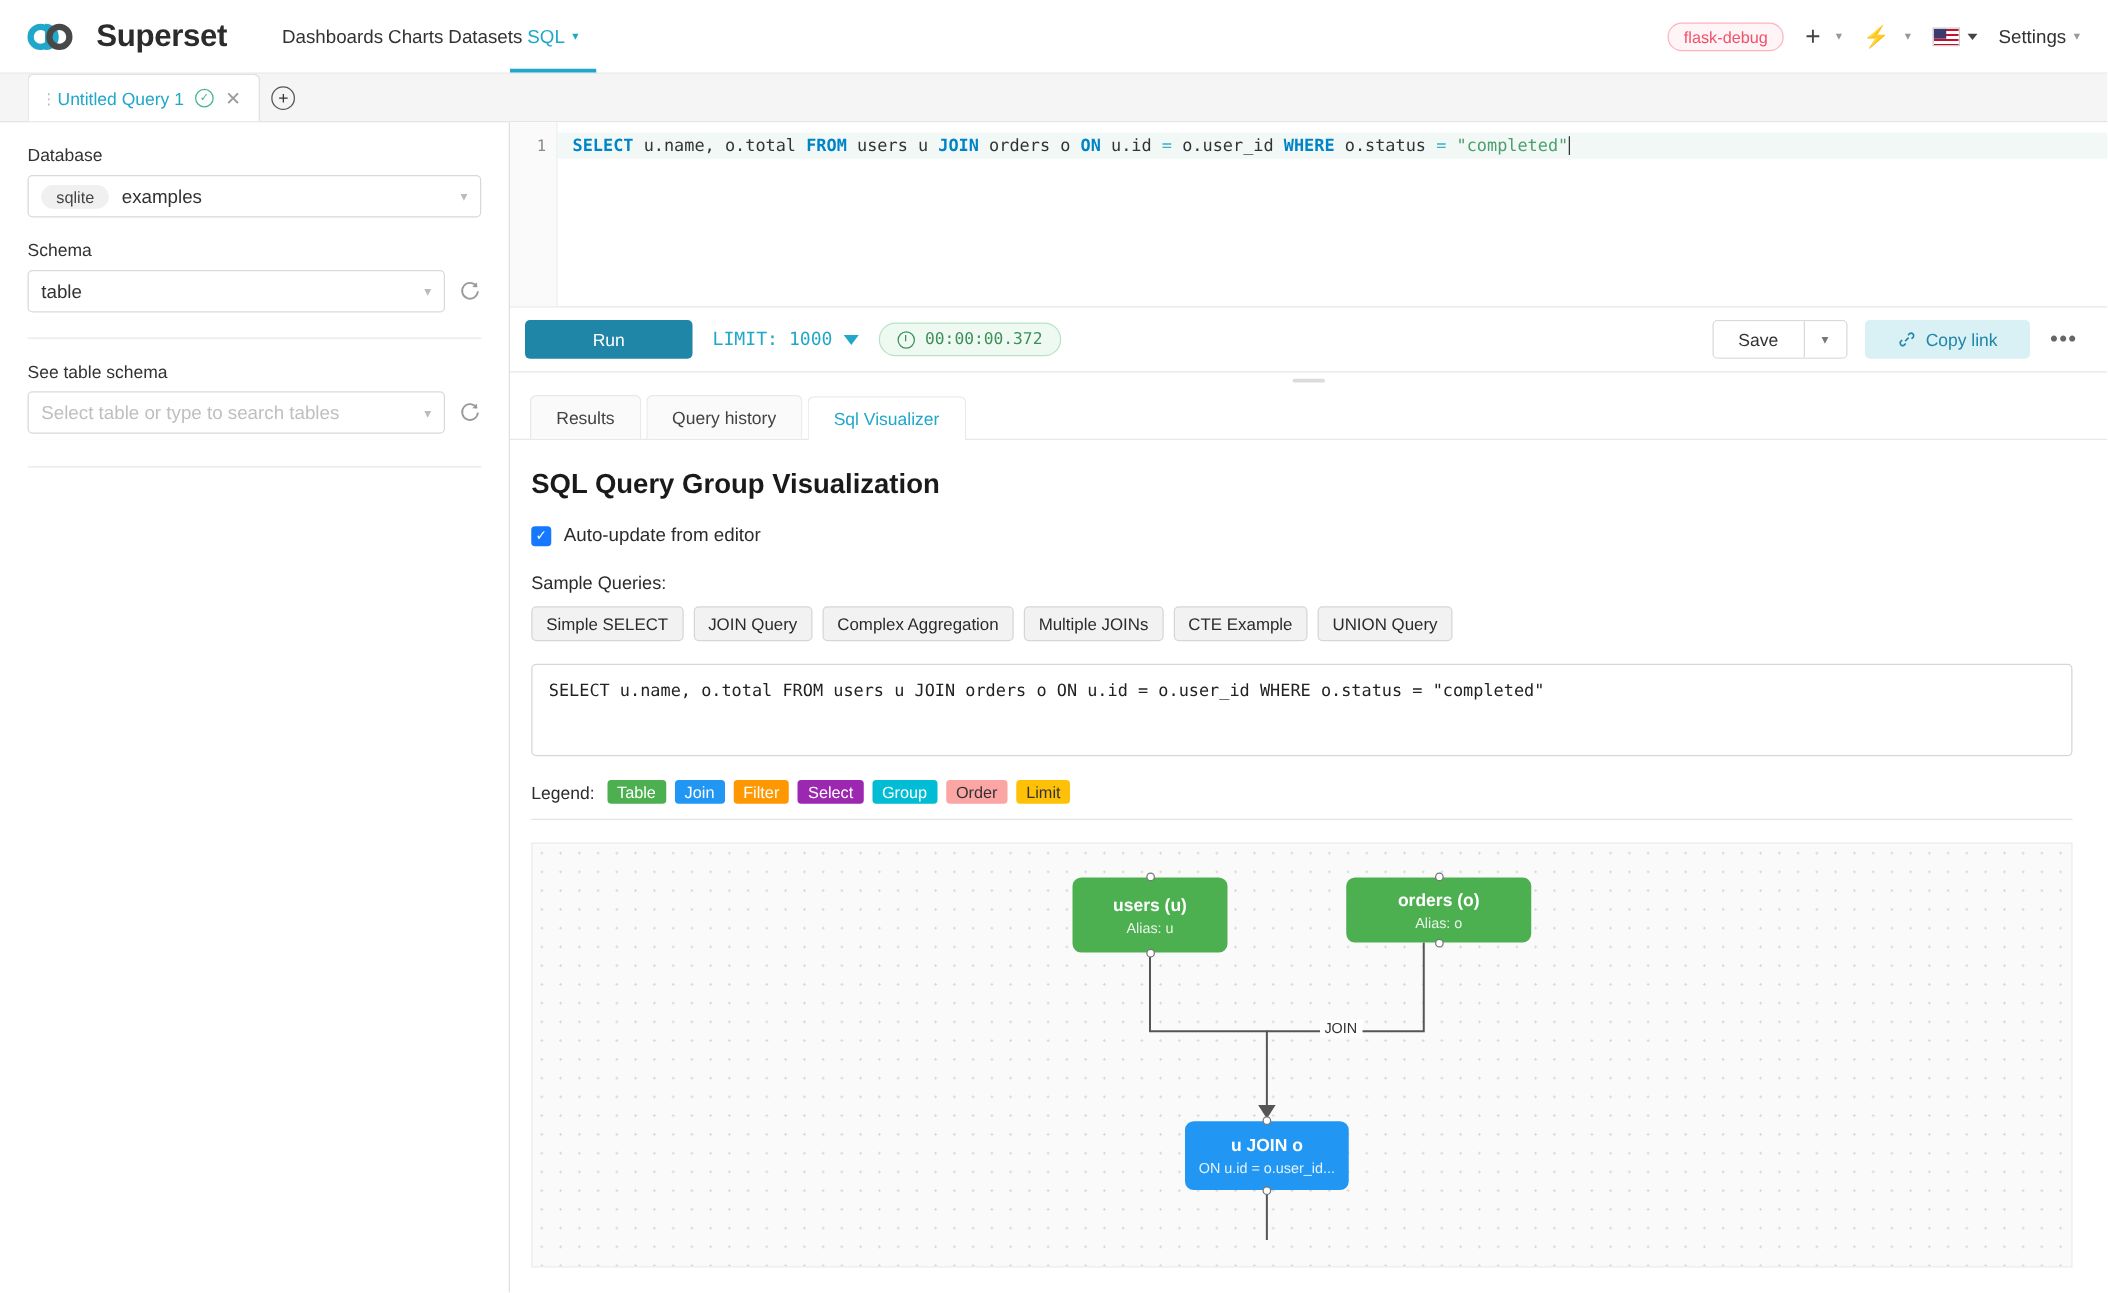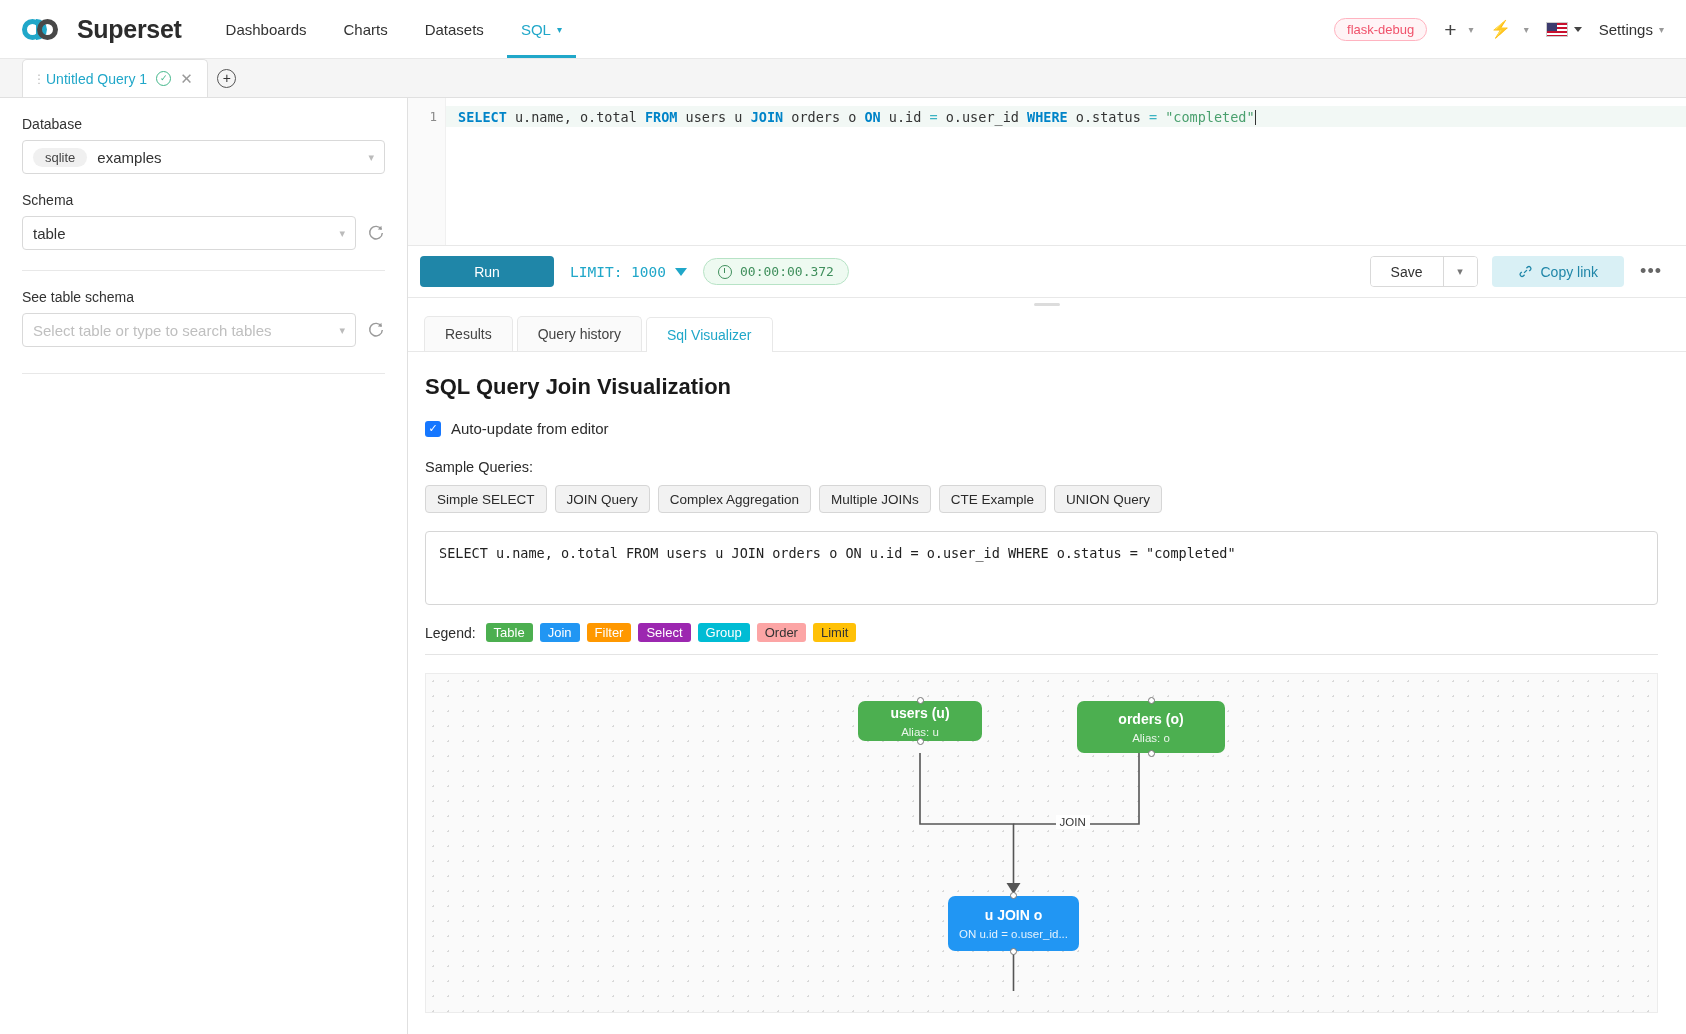--- a/index.html
+++ b/index.html
@@ -24,21 +24,21 @@
     position: absolute; top: 3px; width: 21px; height: 21px;
     border-radius: 50%; border: 5px solid #20a7c9;
   }
   .brand-logo .ring.left { left: 0; border-color: #20a7c9; }
   .brand-logo .ring.right { left: 15px; border-color: #484848; }
   .brand-logo .ring.left::after{
     content:""; position:absolute; left: 9px; top:-5px; width:11px;height:21px;
     background:#20a7c9; border-radius: 0 11px 11px 0;
   }
   .brand-name { font-size: 25px; font-weight: bold; color: #2c2c2c; letter-spacing: -0.3px; }
-  .nav-links { display: flex; align-items: center; gap: 33px; height: 100%; justify-content: flex-end; }
+  .nav-links { display: flex; align-items: center; height: 100%; justify-content: flex-end; }
   .nav-link {
     font-size: 15px; color: #323232; height: 100%;
     display: flex; align-items: center; cursor: pointer;
     position: relative; padding: 0 2px;
   }
   .nav-link.active { color: #20a7c9; }
   .nav-link.active::after {
     content: ""; position: absolute; left: -12px; right: -12px; bottom: 0;
     height: 3px; background: #20a7c9;
   }
@@ -383,21 +383,21 @@
       </div>
 
     <div class="result-tabs">
       <div class="rtab">Results</div>
       <div class="rtab">Query history</div>
       <div class="rtab active">Sql Visualizer</div>
     </div>
 
     <div class="viz">
       <div class="viz-inner">
-        <div class="viz-title">SQL Query Join Visualization</div>
+        <div class="viz-title">SQL Query Group Visualization</div>
 
         <div class="auto-row">
           <span class="cb">✓</span>
           <span class="auto-label">Auto-update from editor</span>
         </div>
 
         <div class="sample-label">Sample Queries:</div>
         <div class="sample-row" id="sample-row">
             <button class="sample-btn">Simple SELECT</button>
             <button class="sample-btn">JOIN Query</button>
@@ -425,21 +425,21 @@
       </div>
 
       <div class="viz-inner">
         <div class="canvas" id="canvas">
           <svg id="edges" width="100%" height="100%" style="position:absolute;inset:0;">
               <path d="M494,79 L494,150 L587.5,150 L587.5,210" fill="none" stroke="#555" stroke-width="1.6"></path>
               <path d="M713,79 L713,150 L587.5,150" fill="none" stroke="#555" stroke-width="1.6"></path>
               <path d="M580.5,209 L594.5,209 L587.5,220 Z" fill="#555"></path>
               <path d="M587.5,277 L587.5,317" fill="none" stroke="#555" stroke-width="1.6"></path>
             </svg>
-        <div class="node" style="left: 432px; top: 27px; width: 124px; height: 40px; background: rgb(76, 175, 80);">
+        <div class="node" style="left: 432px; top: 27px; width: 124px; height: 60px; background: rgb(76, 175, 80);">
               <span class="port top"></span>
               <div class="n-title">users (u)</div>
               <div class="n-sub">Alias: u</div>
               <span class="port bottom"></span>
             </div>
             <div class="node" style="left: 651px; top: 27px; width: 148px; height: 52px; background: rgb(76, 175, 80);">
               <span class="port top"></span>
               <div class="n-title">orders (o)</div>
               <div class="n-sub">Alias: o</div>
               <span class="port bottom"></span>

